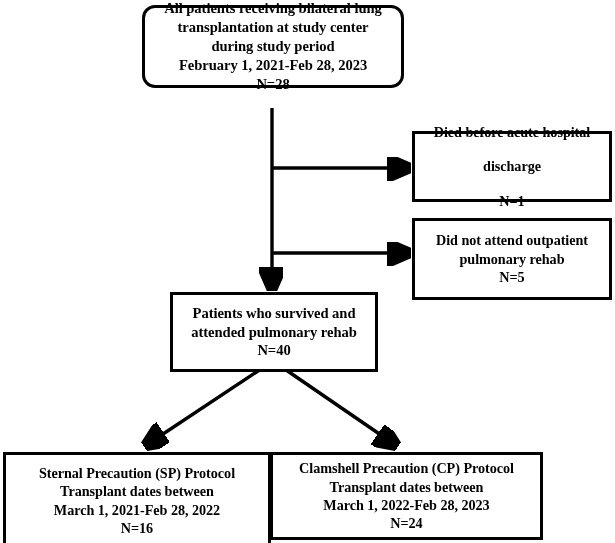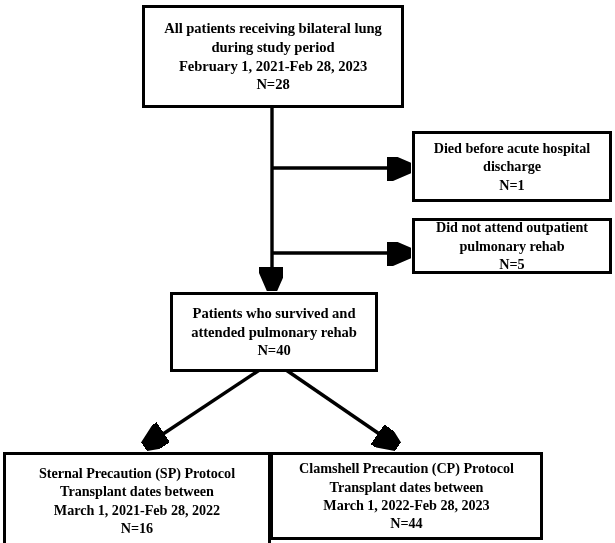--- a/index.html
+++ b/index.html
@@ -35,23 +35,23 @@
     color: #000000;
     font-size: 14.6px;
     line-height: 1.30;
     letter-spacing: -0.05px;
   }
   .node .ln {
     display: block;
     white-space: nowrap;
   }
   
-  #node-cohort      { left: 142px; top: 5px;   width: 262px; height: 103px; }
-  #node-died        { left: 412px; top: 131px; width: 200px; height: 71px; font-size: 14.2px; }
-  #node-norehab     { left: 412px; top: 218px; width: 200px; height: 56px; font-size: 14.2px; }
+  #node-cohort      { left: 142px; top: 5px;   width: 262px; height: 83px; border-radius: 13px; }
+  #node-died        { left: 412px; top: 131px; width: 200px; height: 71px; font-size: 14.2px; gap: 16px; }
+  #node-norehab     { left: 412px; top: 218px; width: 200px; height: 82px; font-size: 14.2px; }
   #node-survived    { left: 170px; top: 292px; width: 208px; height: 80px; }
   #node-sp          { left: 3px;   top: 452px; width: 268px; height: 97px; font-size: 14.2px; }
   #node-cp          { left: 270px; top: 452px; width: 273px; height: 88px; font-size: 14.2px; }
 
   svg.edges {
     position: absolute;
     left: 0;
     top: 0;
     width: 615px;
     height: 543px;
@@ -81,20 +81,21 @@
 
     <line x1="272" y1="253" x2="406" y2="253" marker-end="url(#arrowhead)"></line>
 
     <line x1="273" y1="361" x2="148" y2="444" marker-end="url(#arrowhead)"></line>
 
     <line x1="273" y1="361" x2="394" y2="444" marker-end="url(#arrowhead)"></line>
   </svg>
 
   <div class="node" id="node-cohort">
     <span class="ln">All patients receiving bilateral lung</span>
+    <span class="ln">transplantation at study center</span>
     <span class="ln">during study period</span>
     <span class="ln">February 1, 2021-Feb 28, 2023</span>
     <span class="ln">N=28</span>
   </div>
 
   <div class="node" id="node-died">
     <span class="ln">Died before acute hospital</span>
     <span class="ln">discharge</span>
     <span class="ln">N=1</span>
   </div>
@@ -115,16 +116,16 @@
     <span class="ln">Sternal Precaution (SP) Protocol</span>
     <span class="ln">Transplant dates between</span>
     <span class="ln">March 1, 2021-Feb 28, 2022</span>
     <span class="ln">N=16</span>
   </div>
 
   <div class="node" id="node-cp">
     <span class="ln">Clamshell Precaution (CP) Protocol</span>
     <span class="ln">Transplant dates between</span>
     <span class="ln">March 1, 2022-Feb 28, 2023</span>
-    <span class="ln">N=44</span>
+    <span class="ln">N=24</span>
   </div>
 
 </div>
 
 </body></html>

